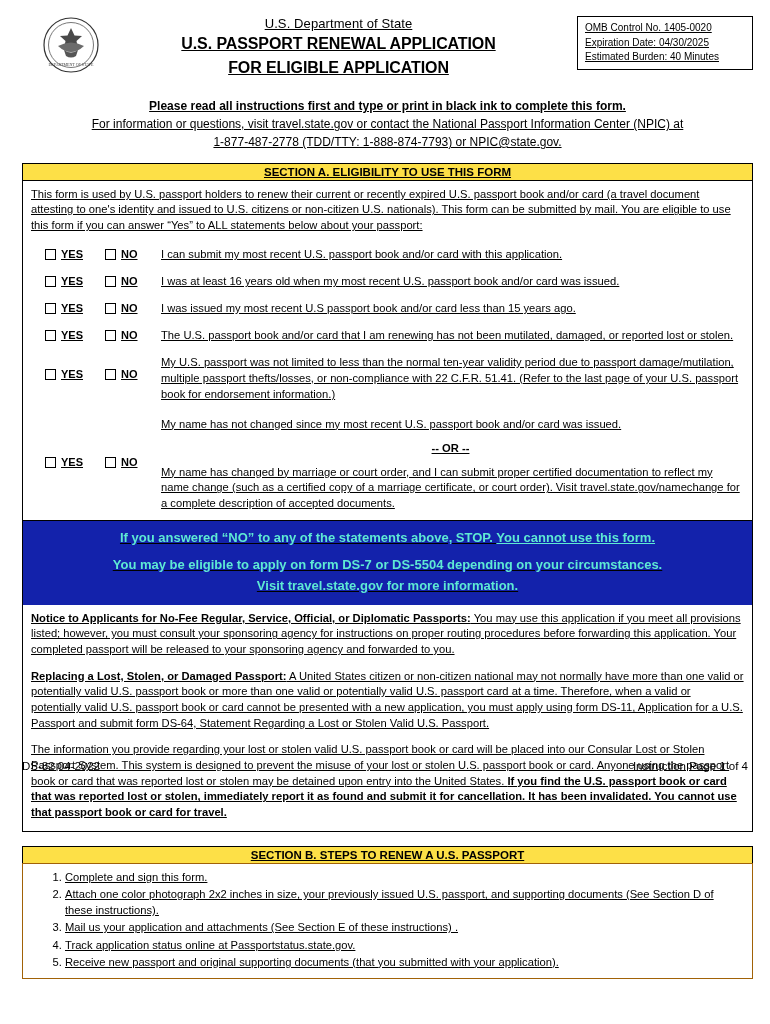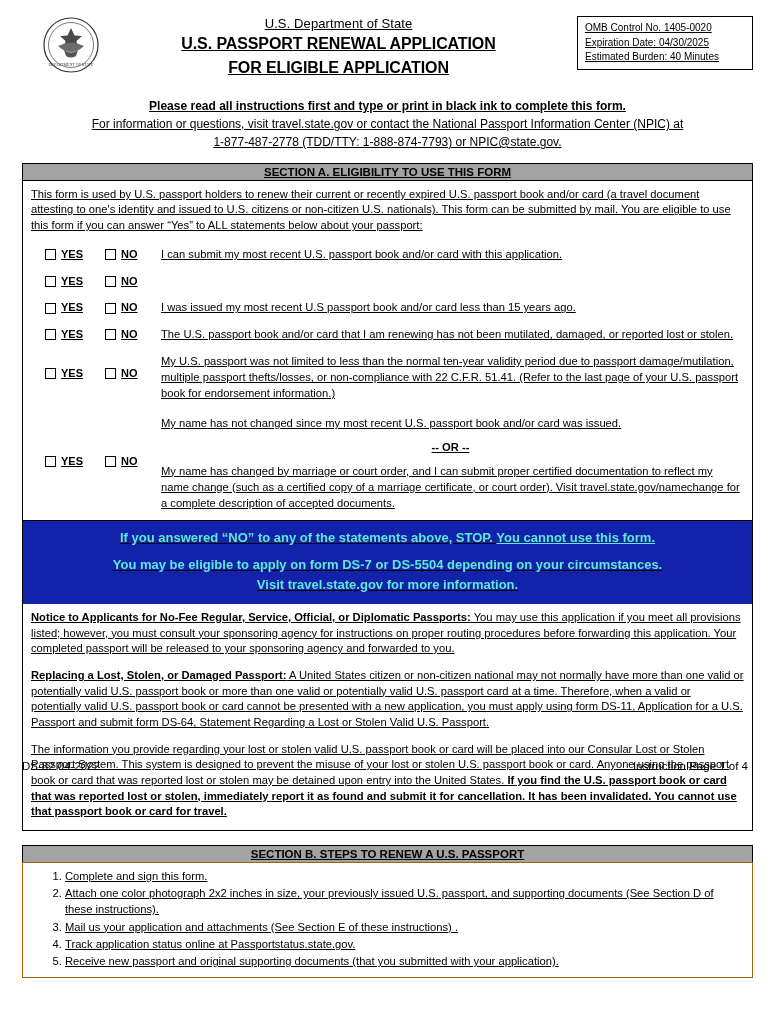--- a/index.html
+++ b/index.html
@@ -73,21 +73,21 @@
   .instructions {
     text-align: center;
     margin-top: 20px;
     font-size: 12px;
     line-height: 1.5;
   }
   .instructions .b { font-weight: bold; }
 
   
   .section-bar {
-    background: #a3a3a3;
+    background: #fde047;
     border: 1px solid #000;
     border-bottom: none;
     text-align: center;
     font-weight: bold;
     font-size: 11.5px;
     padding: 2px 0 2px 0;
     margin-top: 12px;
   }
   .section-body {
     border: 1px solid #000;
@@ -245,20 +245,21 @@
       <div class="cb-group">
         <span class="cb-wrap">
           <span class="checkbox"></span>
           <span class="cb-label">YES</span>
         </span>
         <span class="cb-wrap no">
           <span class="checkbox"></span>
           <span class="cb-label">NO</span>
         </span>
       </div>
+      <div class="q-text">I was at least 16 years old when my most recent U.S. passport book and/or card was issued.</div>
     </div>
 
     <div class="q-row">
       <div class="cb-group">
         <span class="cb-wrap">
           <span class="checkbox"></span>
           <span class="cb-label">YES</span>
         </span>
         <span class="cb-wrap no">
           <span class="checkbox"></span>

